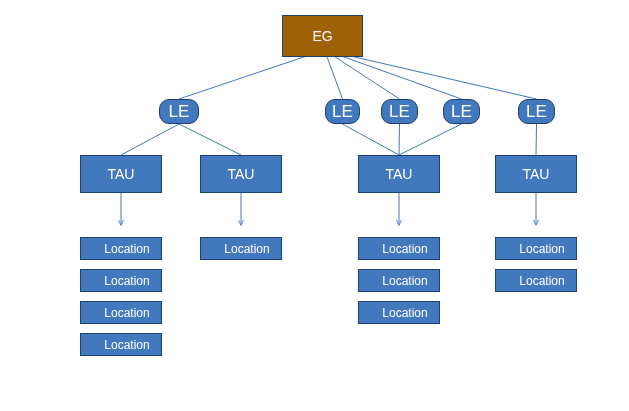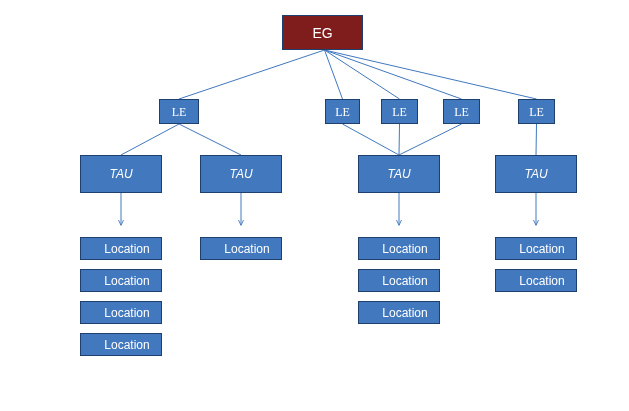--- a/index.html
+++ b/index.html
@@ -36,27 +36,25 @@
     justify-content: center;
     text-align: center;
     line-height: 1;
     z-index: 2;
     white-space: nowrap;
   }
   .node-eg {
     font-size: 14px;
   }
   .node-le {
-    font-size: 12px;
-    border-radius: 0;
-    font-family: Liberation Serif, serif;
+    font-size: 17px;
+    border-radius: 10px;
   }
   .node-tau {
-    font-size: 12px;
-    font-style: italic;
+    font-size: 14px;
   }
   .node-location {
     font-size: 12px;
     padding-left: 12px;
   }
 </style>
 </head>
 <body>
 
 <div id="diagram-canvas">
@@ -84,21 +82,21 @@
       </g>
     <g id="edges-tau-loc">
         <line x1="121" y1="193" x2="121" y2="225" stroke="#4178be" stroke-width="1" marker-end="url(#arrowhead)"></line>
         <line x1="241" y1="193" x2="241" y2="225" stroke="#4178be" stroke-width="1" marker-end="url(#arrowhead)"></line>
         <line x1="399" y1="193" x2="399" y2="225" stroke="#4178be" stroke-width="1" marker-end="url(#arrowhead)"></line>
         <line x1="536" y1="193" x2="536" y2="225" stroke="#4178be" stroke-width="1" marker-end="url(#arrowhead)"></line>
       </g>
   </svg>
 
   <div id="node-layer">
-      <div class="node node-eg" style="left: 282px; top: 15px; width: 81px; height: 35px; background: #7f1d1d; border-color: rgb(31, 63, 110); color: rgb(255, 255, 255);">
+      <div class="node node-eg" style="left: 282px; top: 15px; width: 81px; height: 42px; background: #a16207; border-color: rgb(31, 63, 110); color: rgb(255, 255, 255);">
         <span>EG</span>
       </div>
       <div class="node node-le" style="left: 159px; top: 99px; width: 40px; height: 25px; background: rgb(65, 120, 190); border-color: rgb(31, 63, 110); color: rgb(255, 255, 255);">
         <span>LE</span>
       </div>
       <div class="node node-le" style="left: 325px; top: 99px; width: 35px; height: 25px; background: rgb(65, 120, 190); border-color: rgb(31, 63, 110); color: rgb(255, 255, 255);">
         <span>LE</span>
       </div>
       <div class="node node-le" style="left: 381px; top: 99px; width: 37px; height: 25px; background: rgb(65, 120, 190); border-color: rgb(31, 63, 110); color: rgb(255, 255, 255);">
         <span>LE</span>

